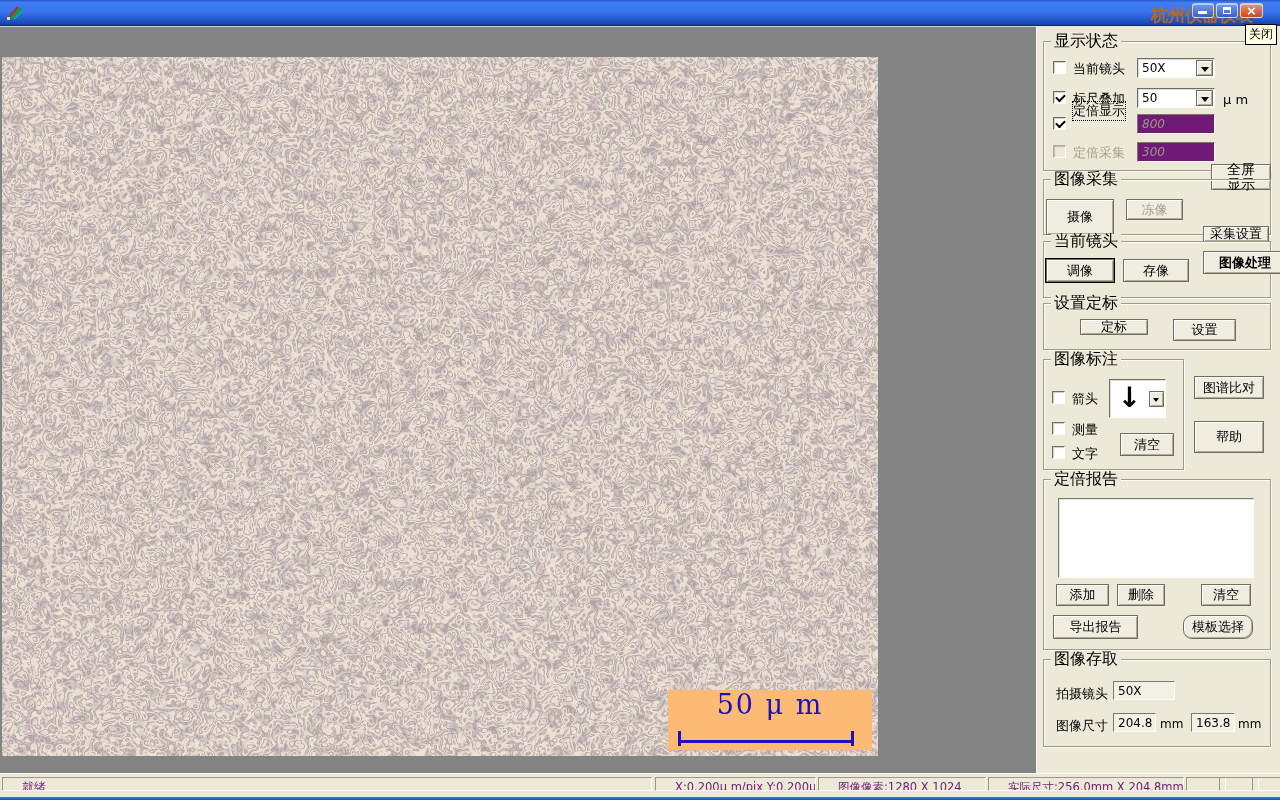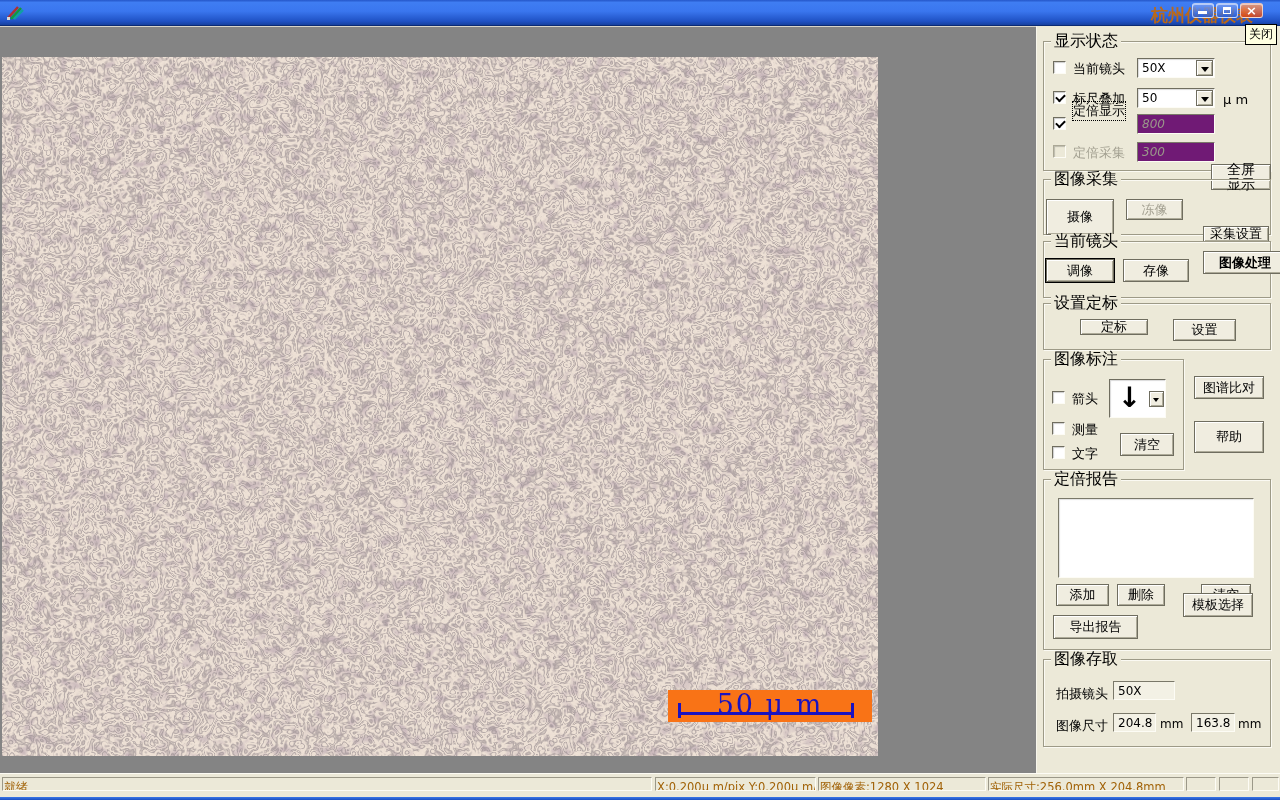--- a/index.html
+++ b/index.html
@@ -25,21 +25,21 @@
   .g-min { position:absolute; left:5px; bottom:3px; width:9px; height:3px; background:#fff; display:block; }
   .g-res { position:absolute; left:6px; top:3px; width:8px; height:7px; border:1px solid #fff; border-top:3px solid #fff; display:block; }
   .tooltip { position:absolute; left:1245px; top:24px; z-index:5; background:#ffffe1; border:1px solid #000;
     font-size:12px; padding:1px 3px; white-space:nowrap; }
 
   
   .client { position:absolute; left:0; top:26px; width:1036px; height:747px; background:#848484;
     border-top:1px solid #d8d4c8; }
   .viewer { position:absolute; left:2px; top:30px; width:876px; height:699px; overflow:hidden; }
   .viewer svg { display:block; }
-  .scalebar { position:absolute; left:666px; top:633px; width:204px; height:32px; background:#f97316; }
+  .scalebar { position:absolute; left:666px; top:633px; width:204px; height:60px; background:#fdba74; }
   .sb-text { text-align:center; color:#1a12c0; font-family:"DejaVu Serif", serif; font-size:27px;
     line-height:30px; letter-spacing:2px; margin-top:0; }
   .sb-line { position:absolute; left:10px; right:18px; bottom:4px; height:15px; }
   .sb-line .bar { position:absolute; left:0; right:0; bottom:3px; height:3px; background:#1a12c0; }
   .sb-line .tick { position:absolute; bottom:0; width:3px; height:15px; background:#1a12c0; }
   .sb-line .tick.l { left:0; } .sb-line .tick.r { right:0; }
 
   
   .panel { position:absolute; left:1036px; top:26px; width:244px; height:747px; background:#ece9d8;
     border-left:1px solid #f7f5ec; font-size:13px; }
@@ -86,21 +86,21 @@
     border-top:4.5px solid #000; }
 
   .listbox { position:absolute; background:#fff; border:1px solid;
     border-color:#7a7869 #fdfcf5 #fdfcf5 #7a7869; box-shadow:inset 1px 1px 1px rgba(0,0,0,.12); }
 
   
   .statusbar { position:absolute; left:0; top:773px; width:1280px; height:24px; background:#ece9d8;
     border-top:1px solid #fdfcf5; }
   .seg { position:absolute; top:3px; height:14px; border:1px solid;
     border-color:#9b9888 #fdfcf5 #fdfcf5 #9b9888; font-size:11.5px; line-height:16px;
-    padding:1px 1px; white-space:nowrap; overflow:hidden; color:#a16207; }
+    padding:1px 19px; white-space:nowrap; overflow:hidden; color:#701a75; }
   .bottom-edge { position:absolute; left:0; top:797px; width:1280px; height:3px;
     background:linear-gradient(#3a77e8,#1c4fc0); }
 </style>
 </head>
 <body>
 
 <div class="window">
 
   <div class="titlebar">
     <svg class="appicon" width="18" height="16" viewBox="0 0 18 16">
@@ -230,21 +230,21 @@
     <div class="btn" style="left:157px;top:395px;width:70px;height:32px;">帮助</div>
 
     <div class="group" style="left:6px;top:453px;width:228px;height:171px;">
       <span class="glabel">定倍报告</span>
     </div>
     <div class="listbox" style="left:21px;top:472px;width:196px;height:80px;"></div>
     <div class="btn" style="left:19px;top:558px;width:53px;height:22px;">添加</div>
     <div class="btn" style="left:80px;top:558px;width:48px;height:22px;">删除</div>
     <div class="btn" style="left:164px;top:558px;width:50px;height:22px;">清空</div>
     <div class="btn" style="left:16px;top:589px;width:85px;height:24px;">导出报告</div>
-    <div class="btn" style="left:146px;top:567px;width:70px;height:24px;">模板选择</div>
+    <div class="btn" style="left:146px;top:589px;width:70px;height:24px;border-radius:9px;">模板选择</div>
 
     <div class="group" style="left:6px;top:633px;width:228px;height:88px;">
       <span class="glabel">图像存取</span>
     </div>
     <span class="plabel" style="left:19px;top:659px;">拍摄镜头</span>
     <span class="rinput" style="left:76px;top:655px;width:62px;">50X</span>
     <span class="plabel" style="left:19px;top:691px;">图像尺寸</span>
     <span class="rinput" style="left:76px;top:687px;width:43px;">204.8</span>
     <span class="plabel" style="left:123px;top:691px;font-size:12px;">mm</span>
     <span class="rinput" style="left:154px;top:687px;width:44px;">163.8</span>

